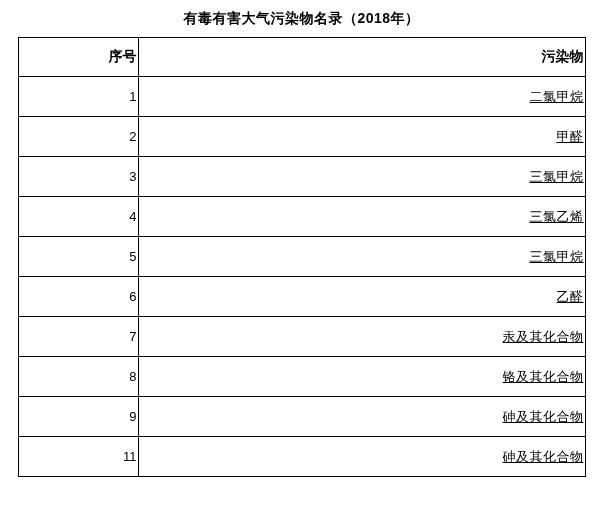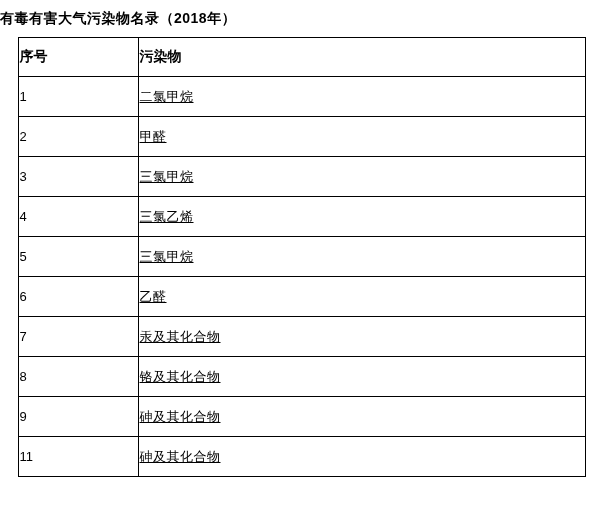--- a/index.html
+++ b/index.html
@@ -14,37 +14,38 @@
     color: #000000;
     overflow: hidden;
   }
   .page {
     width: 603px;
     height: 505px;
     position: relative;
     box-sizing: border-box;
   }
   .doc-title {
+    text-align: center;
     font-size: 14px;
     font-weight: bold;
     letter-spacing: 0.5px;
     padding-top: 10px;
     padding-bottom: 9px;
     color: #000;
   }
   table.listing {
     border-collapse: collapse;
     width: 567px;
     margin: 0 auto;
     table-layout: fixed;
   }
   table.listing th,
   table.listing td {
     border: 1px solid #000000;
-    text-align: left;
+    text-align: right;
     vertical-align: middle;
     font-size: 13px;
     color: #000;
   }
   table.listing th {
     font-weight: bold;
     font-size: 14px;
     height: 36px;
   }
   table.listing td {

